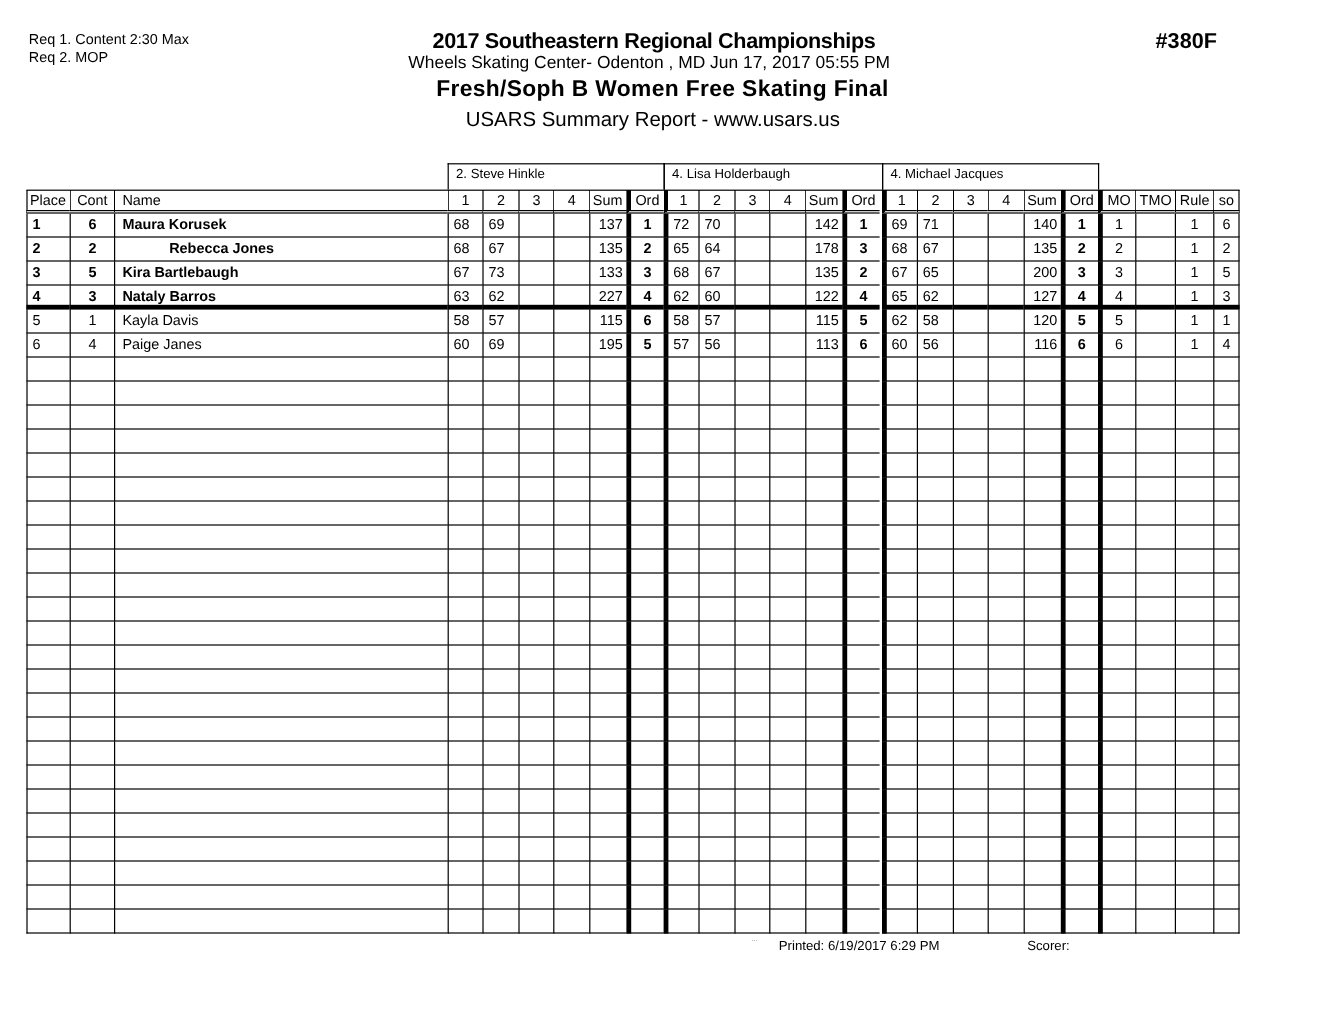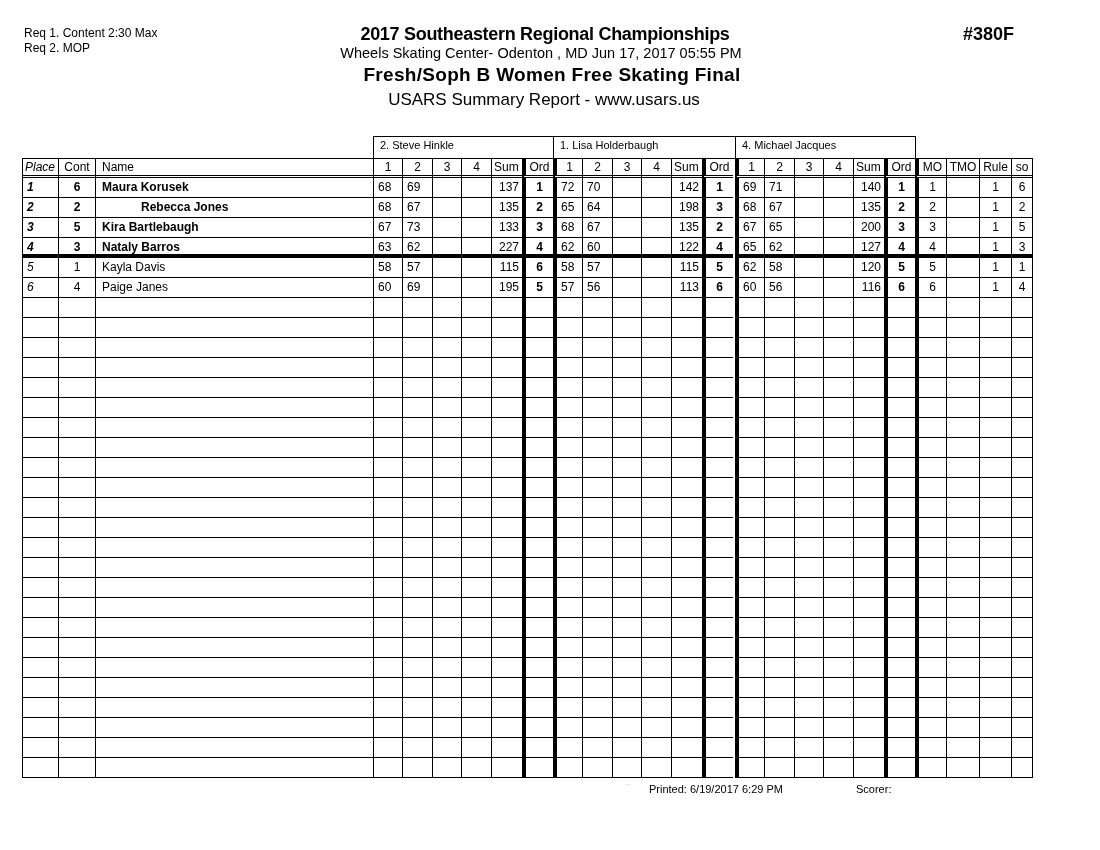--- a/index.html
+++ b/index.html
@@ -12,21 +12,21 @@
   .t4 { top:90px; font-size:17px; margin-left:-6px; }
   .code { position:absolute; left:963px; top:24px; font-size:18px; font-weight:bold; }
 
   .judge-box { position:absolute; top:136px; height:22px; border:1px solid #000; border-bottom:none; box-sizing:border-box; font-size:11px; padding:2px 0 0 6px; }
 
   .grid { position:absolute; left:22px; top:158px; }
   .row { position:absolute; left:0; height:20px; }
   .cell { position:absolute; top:0; height:20px; box-sizing:border-box; border-left:1px solid #000; border-bottom:1px solid #000; font-size:12px; line-height:19px; overflow:hidden; white-space:nowrap; }
   .c { text-align:center; }
   .r { text-align:right; padding-right:3px; }
-  .l { padding-left:6px;font-style:italic; }
+  .l { padding-left:6px; }
   .lname { padding-left:6px; }
   .b { font-weight:bold; }
   .thickL { border-left:4px solid #000; }
   .lastcol { border-right:1px solid #000; }
 
   .footer { position:absolute; top:783px; font-size:11px; }
   .tiny { position:absolute; top:781px; left:626px; font-size:5px; color:#666; }
 </style>
 </head>
 <body>
@@ -34,21 +34,21 @@
 <div class="req" style="top:26px;">Req  1.  Content 2:30 Max</div>
 <div class="req" style="top:41px;">Req  2.  MOP</div>
 
 <div class="hdr t1">2017 Southeastern Regional Championships</div>
 <div class="hdr t2">Wheels Skating Center- Odenton , MD  Jun 17, 2017  05:55 PM</div>
 <div class="hdr t3">Fresh/Soph B Women Free Skating Final</div>
 <div class="hdr t4">USARS Summary Report - www.usars.us</div>
 <div class="code">#380F</div>
 
 <div class="judge-box" style="left:373px;width:181px;">2.  Steve Hinkle</div>
-<div class="judge-box" style="left:553px;width:183px;">1.  Lisa  Holderbaugh</div>
+<div class="judge-box" style="left:553px;width:183px;">4.  Lisa  Holderbaugh</div>
 <div class="judge-box" style="left:735px;width:181px;">4.  Michael Jacques</div>
 
 <div class="grid" id="grid">
     <div style="position: absolute; left: 0px; top: 0px; width: 1011px; height: 1px; background: rgb(0, 0, 0);"></div>
     <div class="row" style="top: 0px;">
       <div class="cell l" style="left: 0px; width: 36px; border-bottom: 3px double rgb(0, 0, 0); height: 20px; padding-left: 2px;">Place</div>
       <div class="cell c" style="left: 36px; width: 37px; border-bottom: 3px double rgb(0, 0, 0); height: 20px;">Cont</div>
       <div class="cell lname" style="left: 73px; width: 278px; border-bottom: 3px double rgb(0, 0, 0); height: 20px; padding-left: 6px;">Name</div>
       <div class="cell c" style="left: 351px; width: 29px; border-bottom: 3px double rgb(0, 0, 0); height: 20px;">1</div>
       <div class="cell c" style="left: 380px; width: 30px; border-bottom: 3px double rgb(0, 0, 0); height: 20px;">2</div>
@@ -107,21 +107,21 @@
       <div class="cell c" style="left: 351px; width: 29px; text-align: left; padding-left: 4px;">68</div>
       <div class="cell c" style="left: 380px; width: 30px; text-align: left; padding-left: 4px;">67</div>
       <div class="cell c" style="left: 410px; width: 29px;"></div>
       <div class="cell c" style="left: 439px; width: 30px;"></div>
       <div class="cell r" style="left: 469px; width: 31px;">135</div>
       <div class="cell c thickL b" style="left: 500px; width: 31px;">2</div>
       <div class="cell c thickL" style="left: 531px; width: 29px; text-align: left; padding-left: 4px;">65</div>
       <div class="cell c" style="left: 560px; width: 30px; text-align: left; padding-left: 4px;">64</div>
       <div class="cell c" style="left: 590px; width: 29px;"></div>
       <div class="cell c" style="left: 619px; width: 30px;"></div>
-      <div class="cell r" style="left: 649px; width: 31px;">198</div>
+      <div class="cell r" style="left: 649px; width: 31px;">178</div>
       <div class="cell c thickL b" style="left: 680px; width: 31px;">3</div>
       <div class="cell c thickL" style="left: 713px; width: 29px; text-align: left; padding-left: 4px;">68</div>
       <div class="cell c" style="left: 742px; width: 30px; text-align: left; padding-left: 4px;">67</div>
       <div class="cell c" style="left: 772px; width: 29px;"></div>
       <div class="cell c" style="left: 801px; width: 30px;"></div>
       <div class="cell r" style="left: 831px; width: 31px;">135</div>
       <div class="cell c thickL b" style="left: 862px; width: 31px;">2</div>
       <div class="cell c thickL" style="left: 893px; width: 31px;">2</div>
       <div class="cell c" style="left: 924px; width: 33px;"></div>
       <div class="cell c" style="left: 957px; width: 32px;">1</div>

